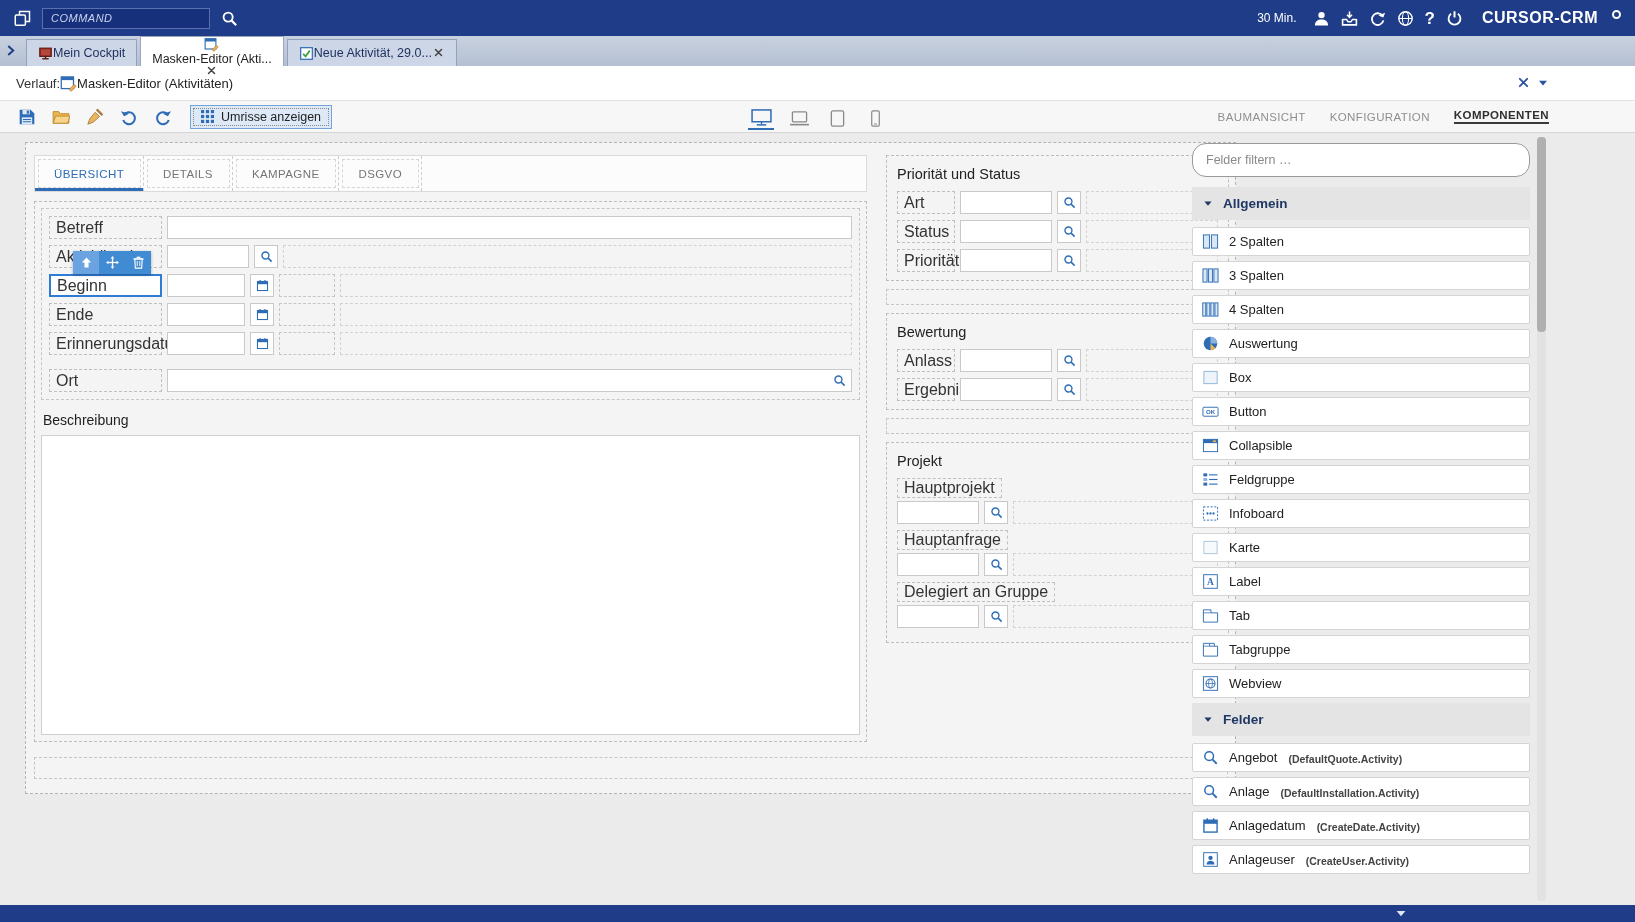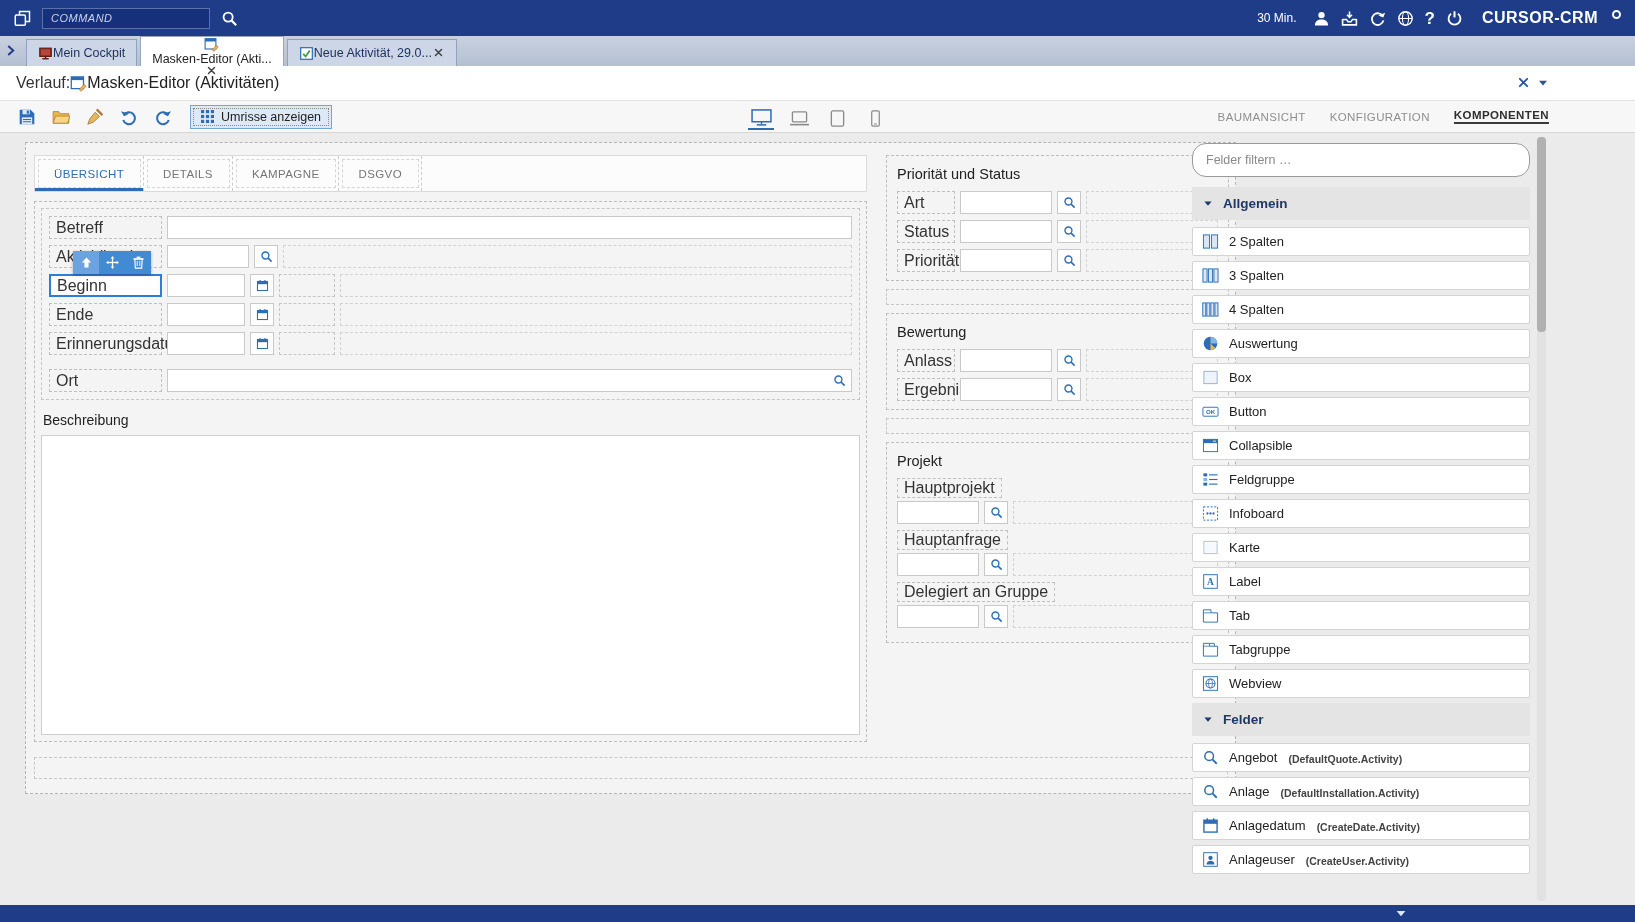--- a/index.html
+++ b/index.html
@@ -24,21 +24,21 @@
   .dt-chevron { width:20px; align-self:center; color:#1e3c87; }
   .dt-chevron svg { width:9px; height:11px; }
   .dtab { height:27px; display:flex; align-items:center; gap:0; padding:0 11px; margin-right:3px; font-size:12.5px;
           color:#1d2f5c; background:#ccd6e6; border:1px solid #92a1bc; border-bottom:none; cursor:pointer; white-space:nowrap; }
   .dtab.active { background:#fff; color:#222; height:30px; border-color:#9aa6ba;flex-direction:column; }
   .dt-ic { width:15px; height:15px; flex:none; }
   .dt-close { width:11px; height:11px; color:#444; margin-left:2px; cursor:pointer; }
   .dt-close svg { width:9px; height:9px; display:block; }
 
   
-  .history-bar { height:34px; background:#fff; display:flex; align-items:center; padding:0 86px 0 16px; font-size:16px; gap:0; }
+  .history-bar { height:34px; background:#fff; display:flex; align-items:center; padding:0 86px 0 16px; font-size:13px; gap:0; }
   .hb-ic { width:17px; height:17px; flex:none; }
   .hb-title { color:#222; }
   .hb-close { width:13px; height:13px; color:#2c53a0; cursor:pointer; margin-right:6px; }
   .hb-close svg { width:11px; height:11px; display:block; }
   .hb-caret { width:12px; height:10px; color:#2c53a0; cursor:pointer; }
 
   
   .toolbar { height:33px; background:#f7f7f7; border-top:1px solid #e2e2e2; border-bottom:1px solid #d5d5d5;
              display:flex; align-items:center; padding:0 14px; gap:8px; position:relative; }
   .tool-btn { width:26px; height:26px; border:none; background:transparent; display:grid; place-items:center; cursor:pointer; }

